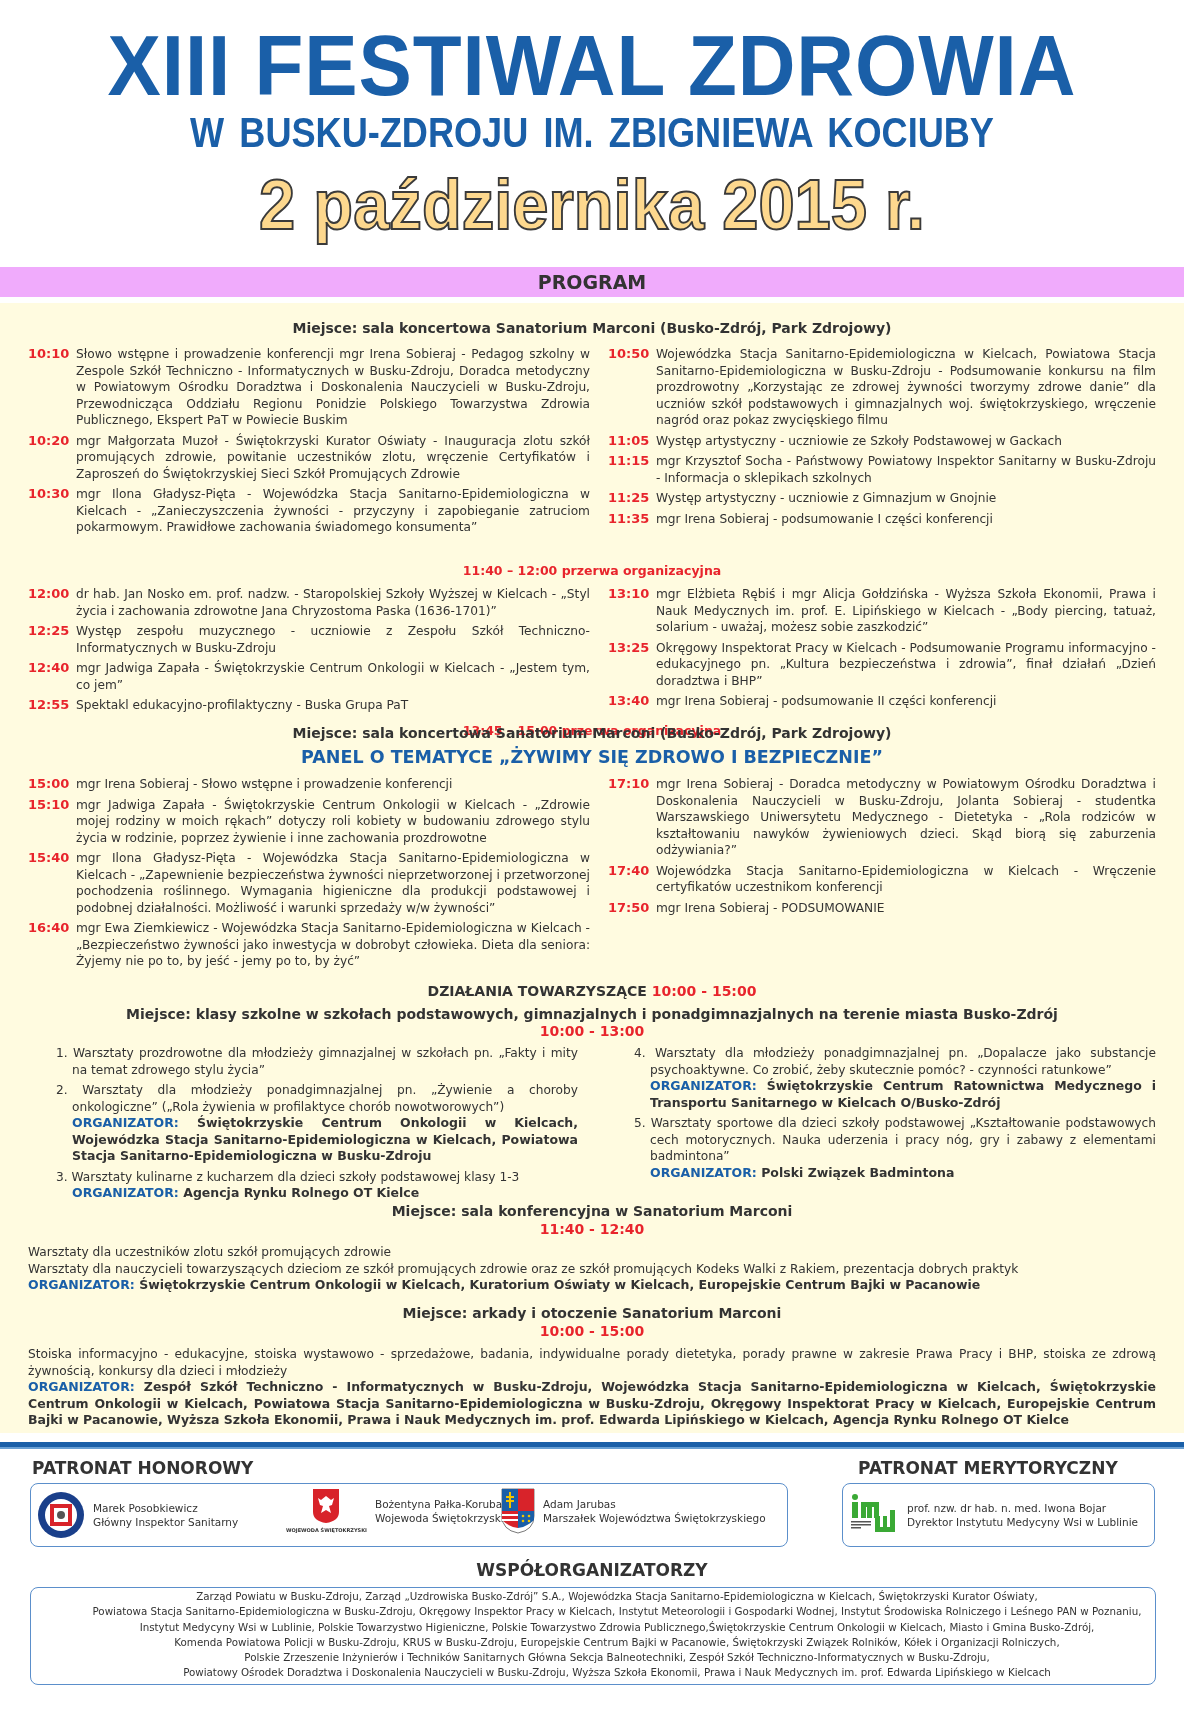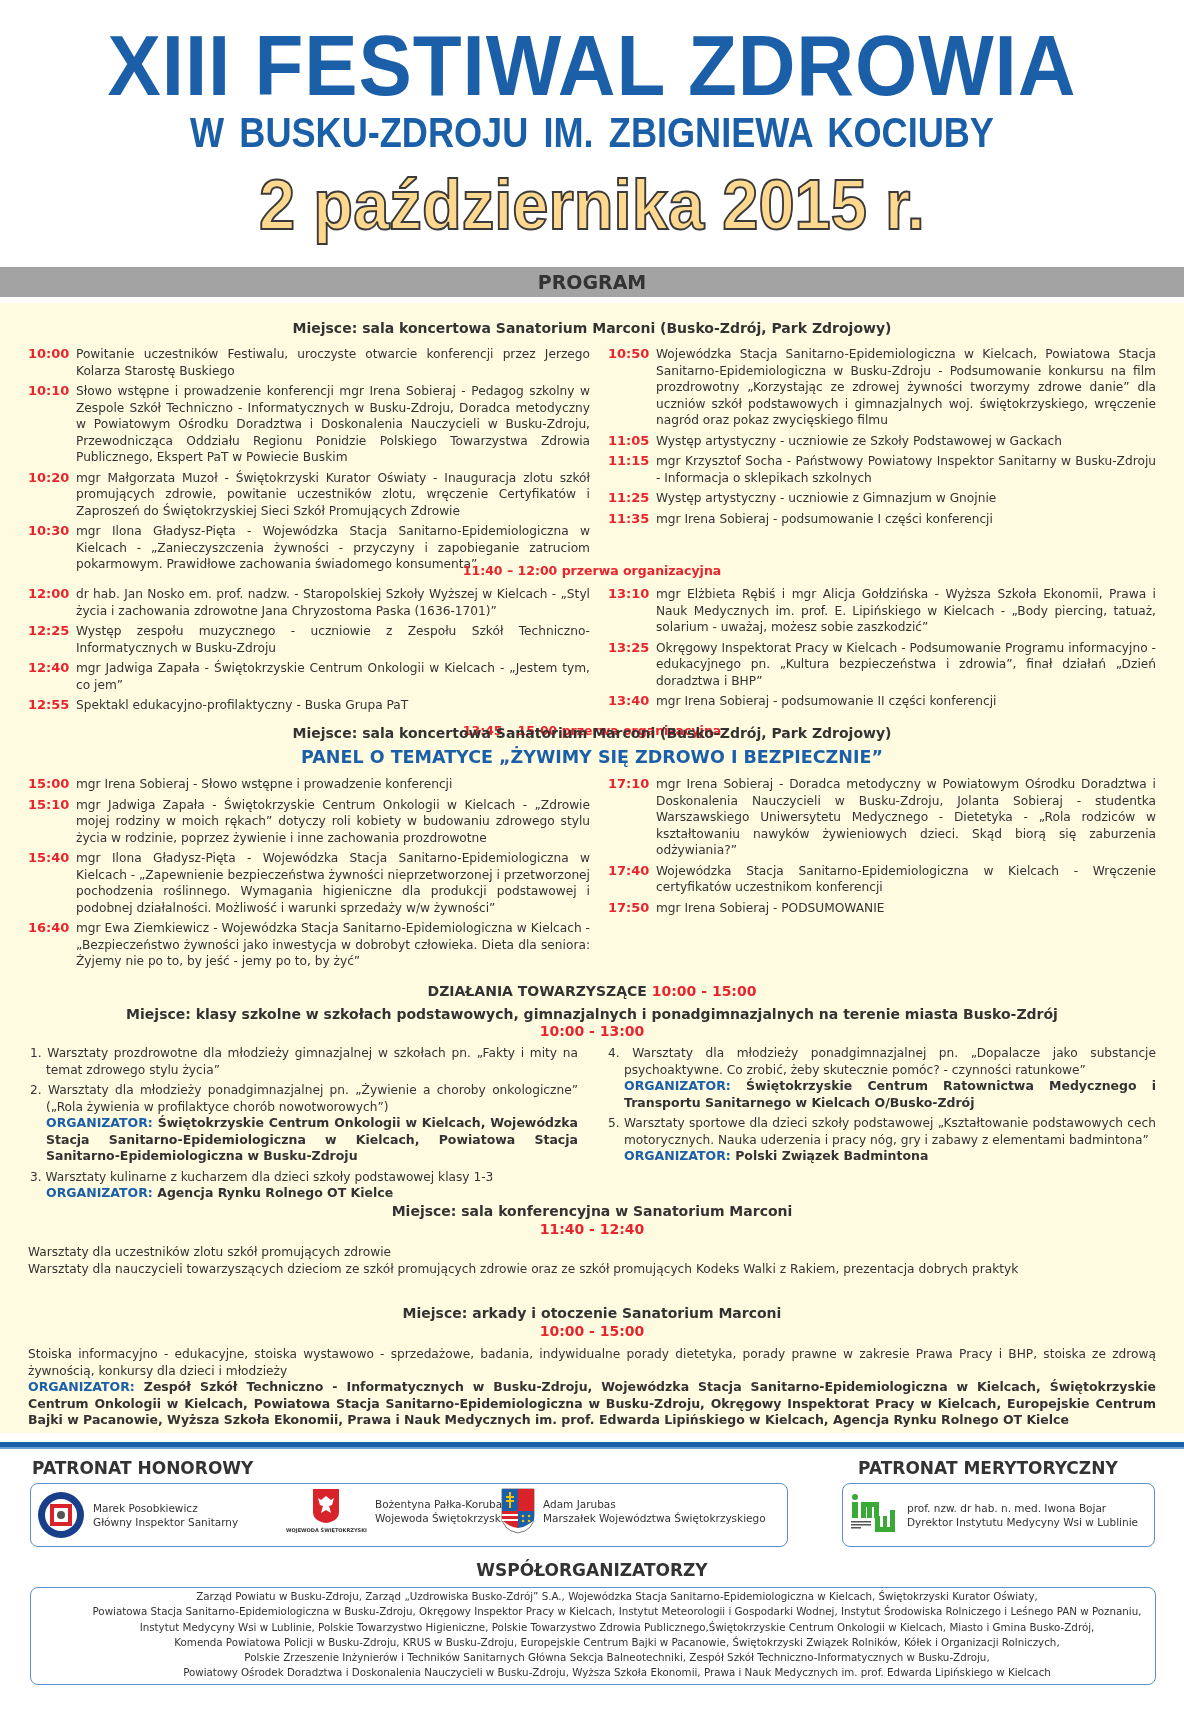--- a/index.html
+++ b/index.html
@@ -8,37 +8,37 @@
   .title1 { position: absolute; top: 22px; left: 0; width: 1184px; text-align: center;
     font-family: "Liberation Sans", sans-serif; font-weight: bold; font-size: 86px; letter-spacing: 1px;
     color: #1a5fa8; transform: scaleX(0.93); transform-origin: center; line-height: 1; }
   .title2 { position: absolute; top: 112px; left: 0; width: 1184px; text-align: center;
     font-family: "Liberation Sans", sans-serif; font-weight: bold; font-size: 42px; color: #1a5fa8;
     transform: scaleX(0.86); line-height: 1; word-spacing: 6px; }
   .title3 { position: absolute; top: 170px; left: 0; width: 1184px; text-align: center;
     font-family: "Liberation Sans", sans-serif; font-weight: bold; font-size: 70px; color: #fdd88e;
     -webkit-text-stroke: 2px #3a3a3a; transform: scaleX(0.93); line-height: 1; }
 
-  .program-bar { position: absolute; top: 267px; left: 0; width: 1184px; height: 30px; background: #a3a3a3;
+  .program-bar { position: absolute; top: 267px; left: 0; width: 1184px; height: 30px; background: #f0abfc;
     text-align: center; font-weight: bold; font-size: 19px; line-height: 30px; color: #333; }
 
   .main { position: absolute; top: 303px; left: 0; width: 1184px; height: 1130px; background: #fffbe0; }
 
   .center-h { text-align: center; font-weight: bold; font-size: 14px; color: #333; }
   .red { color: #e8242c; }
   .break { text-align: center; font-weight: bold; font-size: 12.5px; color: #e8242c; }
   .col { position: absolute; }
   .col-l { left: 28px; width: 562px; }
   .col-r { left: 608px; width: 548px; }
 
   .item { display: flex; margin-bottom: 4px; font-size: 12.2px; line-height: 16.5px; }
   .item .t { flex: 0 0 48px; font-weight: bold; color: #e8242c; font-size: 13px; }
   .item .d { flex: 1; text-align: justify; color: #333; }
 
-  .list-item { font-size: 12.2px; line-height: 16.5px; margin-bottom: 4px; padding-left: 16px; text-indent: -16px; text-align: justify; }
+  .list-item { font-size: 12.2px; line-height: 16.5px; margin-bottom: 4px; padding-left: 16px; text-indent: -16px; text-align: justify; margin-left: 26px; }
   .org { font-weight: bold; color: #333; font-size: 12.5px; }
   .org .lbl { color: #1a5fa8; }
 
   .panel-title { font-weight: bold; font-size: 17.5px; color: #1a5fa8; text-align: center; }
 
   .blk { position: absolute; left: 28px; width: 1128px; font-size: 12.2px; line-height: 16.5px; }
 
   .blue-rule { position: absolute; top: 1442px; left: 0; width: 1184px; height: 5px; background: #1a5fa8; }
   .blue-rule2 { position: absolute; top: 1447px; left: 0; width: 1184px; height: 2px; background: #6aa0d4; }
 
@@ -56,24 +56,20 @@
 <div class="title1">XIII FESTIWAL ZDROWIA</div>
 <div class="title2">W BUSKU-ZDROJU IM. ZBIGNIEWA KOCIUBY</div>
 <div class="title3">2 października 2015 r.</div>
 <div class="program-bar">PROGRAM</div>
 
 <div class="main">
 
   <div class="center-h" style="position:absolute; top:17px; left:0; width:1184px;">Miejsce: sala koncertowa Sanatorium Marconi (Busko-Zdrój, Park Zdrojowy)</div>
 
   <div class="col col-l" style="top:43px;">
-    <div class="item">
-        <span class="t">10:00</span>
-        <span class="d">Powitanie uczestników Festiwalu, uroczyste otwarcie konferencji przez Jerzego Kolarza Starostę Buskiego</span>
-      </div>
     <div class="item">
         <span class="t">10:10</span>
         <span class="d">Słowo wstępne i prowadzenie konferencji mgr Irena Sobieraj - Pedagog szkolny w Zespole Szkół Techniczno - Informatycznych w Busku-Zdroju, Doradca metodyczny w Powiatowym Ośrodku Doradztwa i Doskonalenia Nauczycieli w Busku-Zdroju, Przewodnicząca Oddziału Regionu Ponidzie Polskiego Towarzystwa Zdrowia Publicznego, Ekspert PaT w Powiecie Buskim</span>
       </div>
     <div class="item">
         <span class="t">10:20</span>
         <span class="d">mgr Małgorzata Muzoł - Świętokrzyski Kurator Oświaty - Inauguracja zlotu szkół promujących zdrowie, powitanie uczestników zlotu, wręczenie Certyfikatów i Zaproszeń do Świętokrzyskiej Sieci Szkół Promujących Zdrowie</span>
       </div>
     <div class="item">
         <span class="t">10:30</span>
@@ -207,20 +203,21 @@
       <span>5. Warsztaty sportowe dla dzieci szkoły podstawowej „Kształtowanie podstawowych cech motorycznych. Nauka uderzenia i pracy nóg, gry i zabawy z elementami badmintona”</span><br>
       <span class="org"><span class="lbl">ORGANIZATOR:</span> <span>Polski Związek Badmintona</span></span>
     </div>
   </div>
 
   <div class="center-h" style="position:absolute; top:900px; left:0; width:1184px;">Miejsce: sala konferencyjna w Sanatorium Marconi</div>
   <div class="center-h red" style="position:absolute; top:918px; left:0; width:1184px;">11:40 - 12:40</div>
   <div class="blk" style="top:941px;">
     <div>Warsztaty dla uczestników zlotu szkół promujących zdrowie</div>
     <div>Warsztaty dla nauczycieli towarzyszących dzieciom ze szkół promujących zdrowie oraz ze szkół promujących Kodeks Walki z Rakiem, prezentacja dobrych praktyk</div>
+    <div class="org"><span class="lbl">ORGANIZATOR:</span> <span>Świętokrzyskie Centrum Onkologii w Kielcach, Kuratorium Oświaty w Kielcach, Europejskie Centrum Bajki w Pacanowie</span></div>
   </div>
 
   <div class="center-h" style="position:absolute; top:1002px; left:0; width:1184px;">Miejsce: arkady i otoczenie Sanatorium Marconi</div>
   <div class="center-h red" style="position:absolute; top:1020px; left:0; width:1184px;">10:00 - 15:00</div>
   <div class="blk" style="top:1043px; text-align:justify;">
     <div>Stoiska informacyjno - edukacyjne, stoiska wystawowo - sprzedażowe, badania, indywidualne porady dietetyka, porady prawne w zakresie Prawa Pracy i BHP, stoiska ze zdrową żywnością, konkursy dla dzieci i młodzieży</div>
     <div class="org" style="text-align:justify;"><span class="lbl">ORGANIZATOR:</span> <span>Zespół Szkół Techniczno - Informatycznych w Busku-Zdroju, Wojewódzka Stacja Sanitarno-Epidemiologiczna w Kielcach, Świętokrzyskie Centrum Onkologii w Kielcach, Powiatowa Stacja Sanitarno-Epidemiologiczna w Busku-Zdroju, Okręgowy Inspektorat Pracy w Kielcach, Europejskie Centrum Bajki w Pacanowie, Wyższa Szkoła Ekonomii, Prawa i Nauk Medycznych im. prof. Edwarda Lipińskiego w Kielcach, Agencja Rynku Rolnego OT Kielce</span></div>
   </div>
 </div>
 

